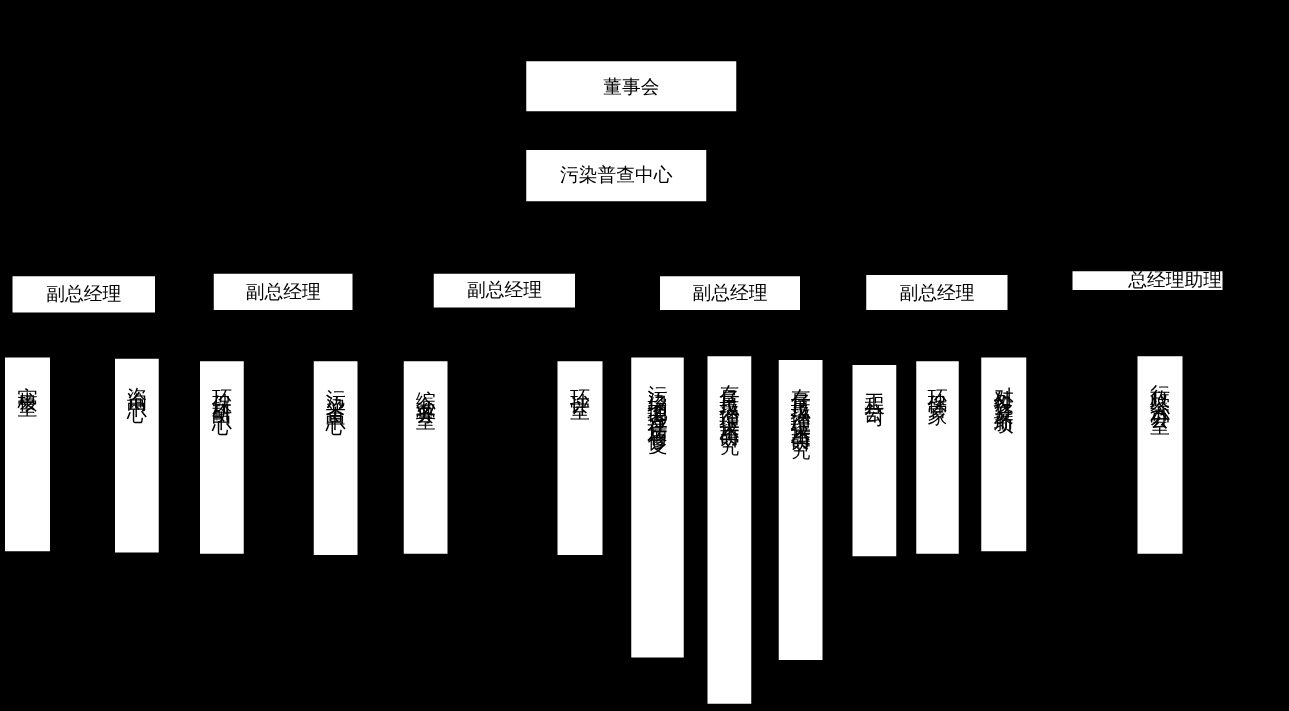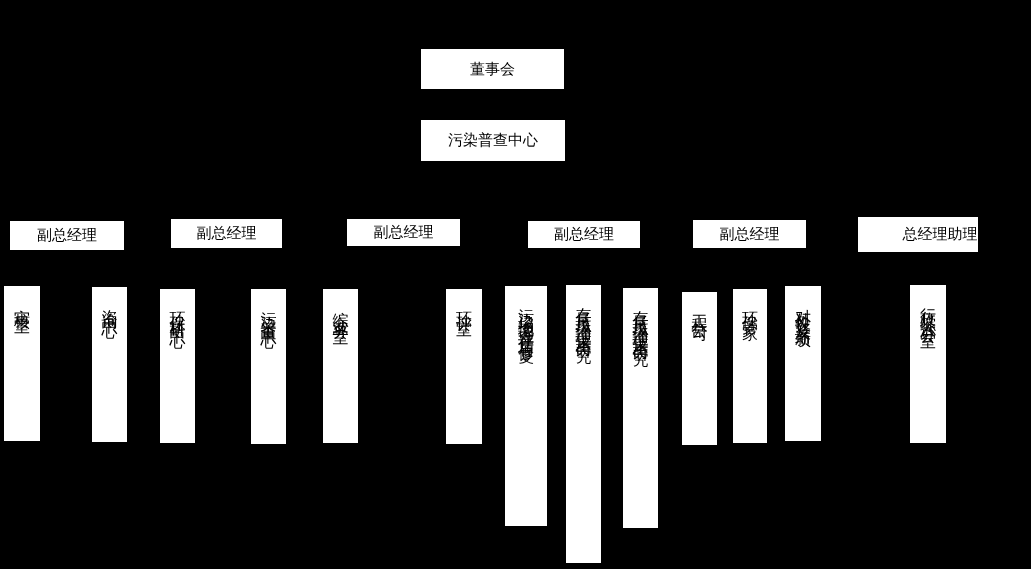--- a/index.html
+++ b/index.html
@@ -38,29 +38,29 @@
   }
   .vbox .vtext {
     writing-mode: vertical-rl;
     text-orientation: upright;
     font-size: 16px;
     line-height: 1;
     letter-spacing: 4px;
   }
 
   
-  .pos-board     { left: 421px; top: 49px;  width: 143px; height: 40px; }
+  .pos-board     { left: 421px; top: 49px;  width: 168px; height: 40px; }
   .pos-chairman  { left: 421px; top: 120px; width: 144px; height: 41px; }
 
   .pos-m0 { left: 10px;  top: 221px; width: 114px; height: 29px; }
   .pos-m1 { left: 171px; top: 219px; width: 111px; height: 29px; }
   .pos-m2 { left: 347px; top: 219px; width: 113px; height: 27px; }
   .pos-m3 { left: 528px; top: 221px; width: 112px; height: 27px; }
   .pos-m4 { left: 693px; top: 220px; width: 113px; height: 28px; }
-  .pos-m5 { left: 858px; top: 217px; width: 120px; height: 35px; padding-left: 44px; }
+  .pos-m5 { left: 858px; top: 217px; width: 120px; height: 15px; padding-left: 44px; }
 
   .pos-d0  { left: 4px;   top: 286px; width: 36px; height: 155px; }
   .pos-d1  { left: 92px;  top: 287px; width: 35px; height: 155px; }
   .pos-d2  { left: 160px; top: 289px; width: 35px; height: 154px; }
   .pos-d3  { left: 251px; top: 289px; width: 35px; height: 155px; }
   .pos-d4  { left: 323px; top: 289px; width: 35px; height: 154px; }
   .pos-d5  { left: 446px; top: 289px; width: 36px; height: 155px; }
   .pos-d6  { left: 505px; top: 286px; width: 42px; height: 240px; }
   .pos-d7  { left: 566px; top: 285px; width: 35px; height: 278px; }
   .pos-d8  { left: 623px; top: 288px; width: 35px; height: 240px; }

